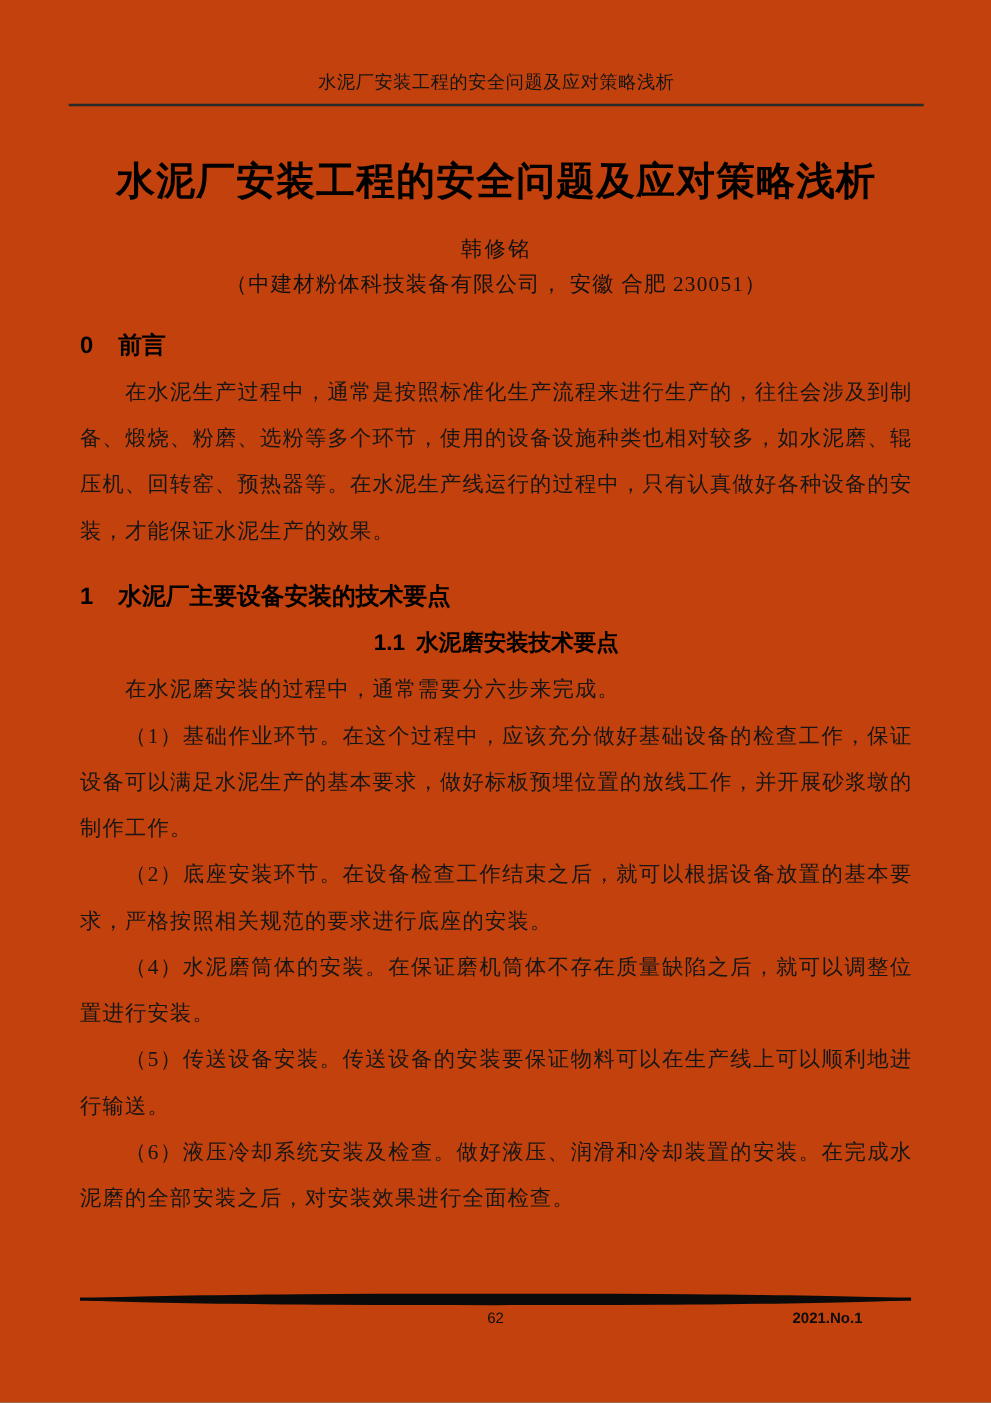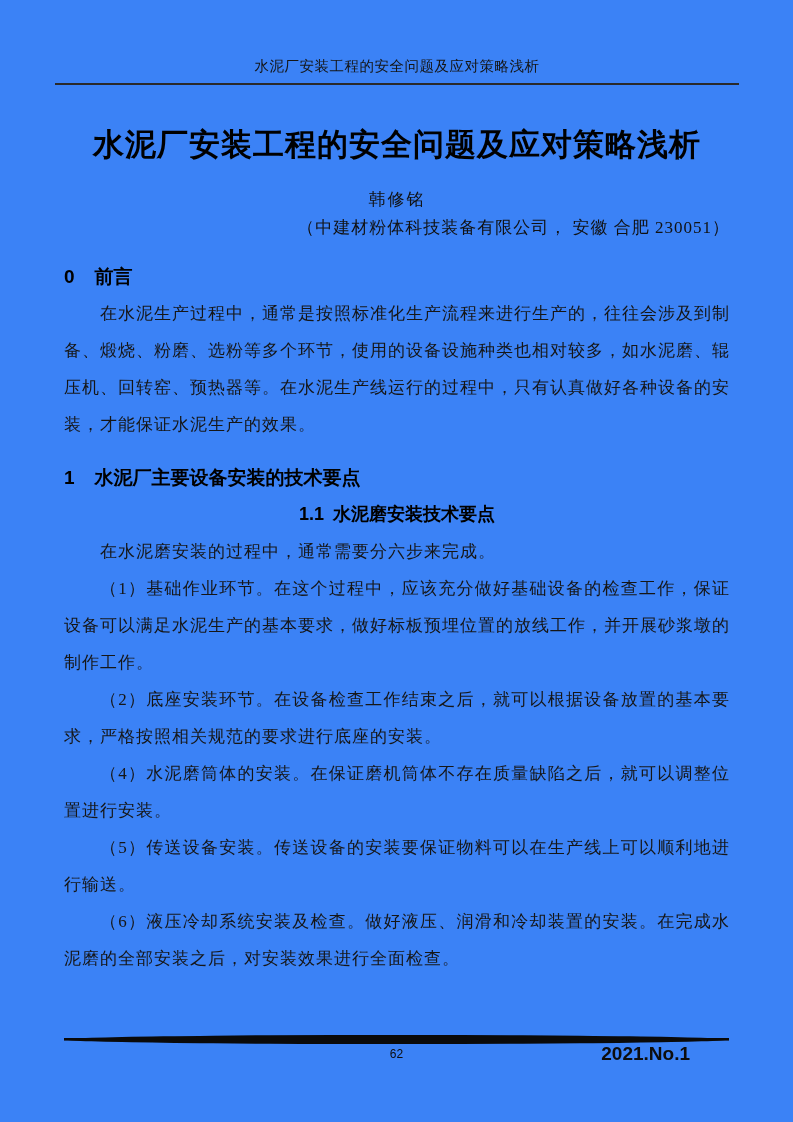--- a/index.html
+++ b/index.html
@@ -1,21 +1,21 @@
 <!DOCTYPE html>
 <html><head>
 <meta charset="utf-8">
 <style>
   html, body { margin: 0; padding: 0; background: #888; }
   .page {
     position: relative;
     width: 793px;
     height: 1122px;
     margin: 0 auto;
-    background: #3b82f6;
+    background: #c2410c;
     color: #1a1a1a;
     font-family: "Liberation Serif", "DejaVu Serif", serif;
     overflow: hidden;
     box-sizing: border-box;
   }
   .content {
     position: absolute;
     left: 64px;
     right: 63px;
     top: 0;
@@ -48,21 +48,21 @@
   }
   .author {
     margin-top: 20px;
     text-align: center;
     font-size: 17px;
     line-height: 28px;
     color: #111111;
     letter-spacing: 2px;
   }
   .affiliation {
-    text-align: right;
+    text-align: center;
     font-size: 17px;
     line-height: 28px;
     color: #111111;
     letter-spacing: 1px;
   }
   .h2 {
     margin-top: 16px;
     font-family: "Liberation Sans", "DejaVu Sans", sans-serif;
     font-weight: 700;
     font-size: 19px;
@@ -106,21 +106,21 @@
   .page-number {
     position: absolute;
     left: 0; right: 0;
     text-align: center;
     font-size: 12px;
     line-height: 16px;
   }
   .issue-label {
     position: absolute;
     right: 39px;
-    font-size: 19px;
+    font-size: 12px;
     font-weight: 600;
     line-height: 16px;
   }
 </style>
 </head>
 <body>
 
 <div class="page">
   <div class="content">
 

